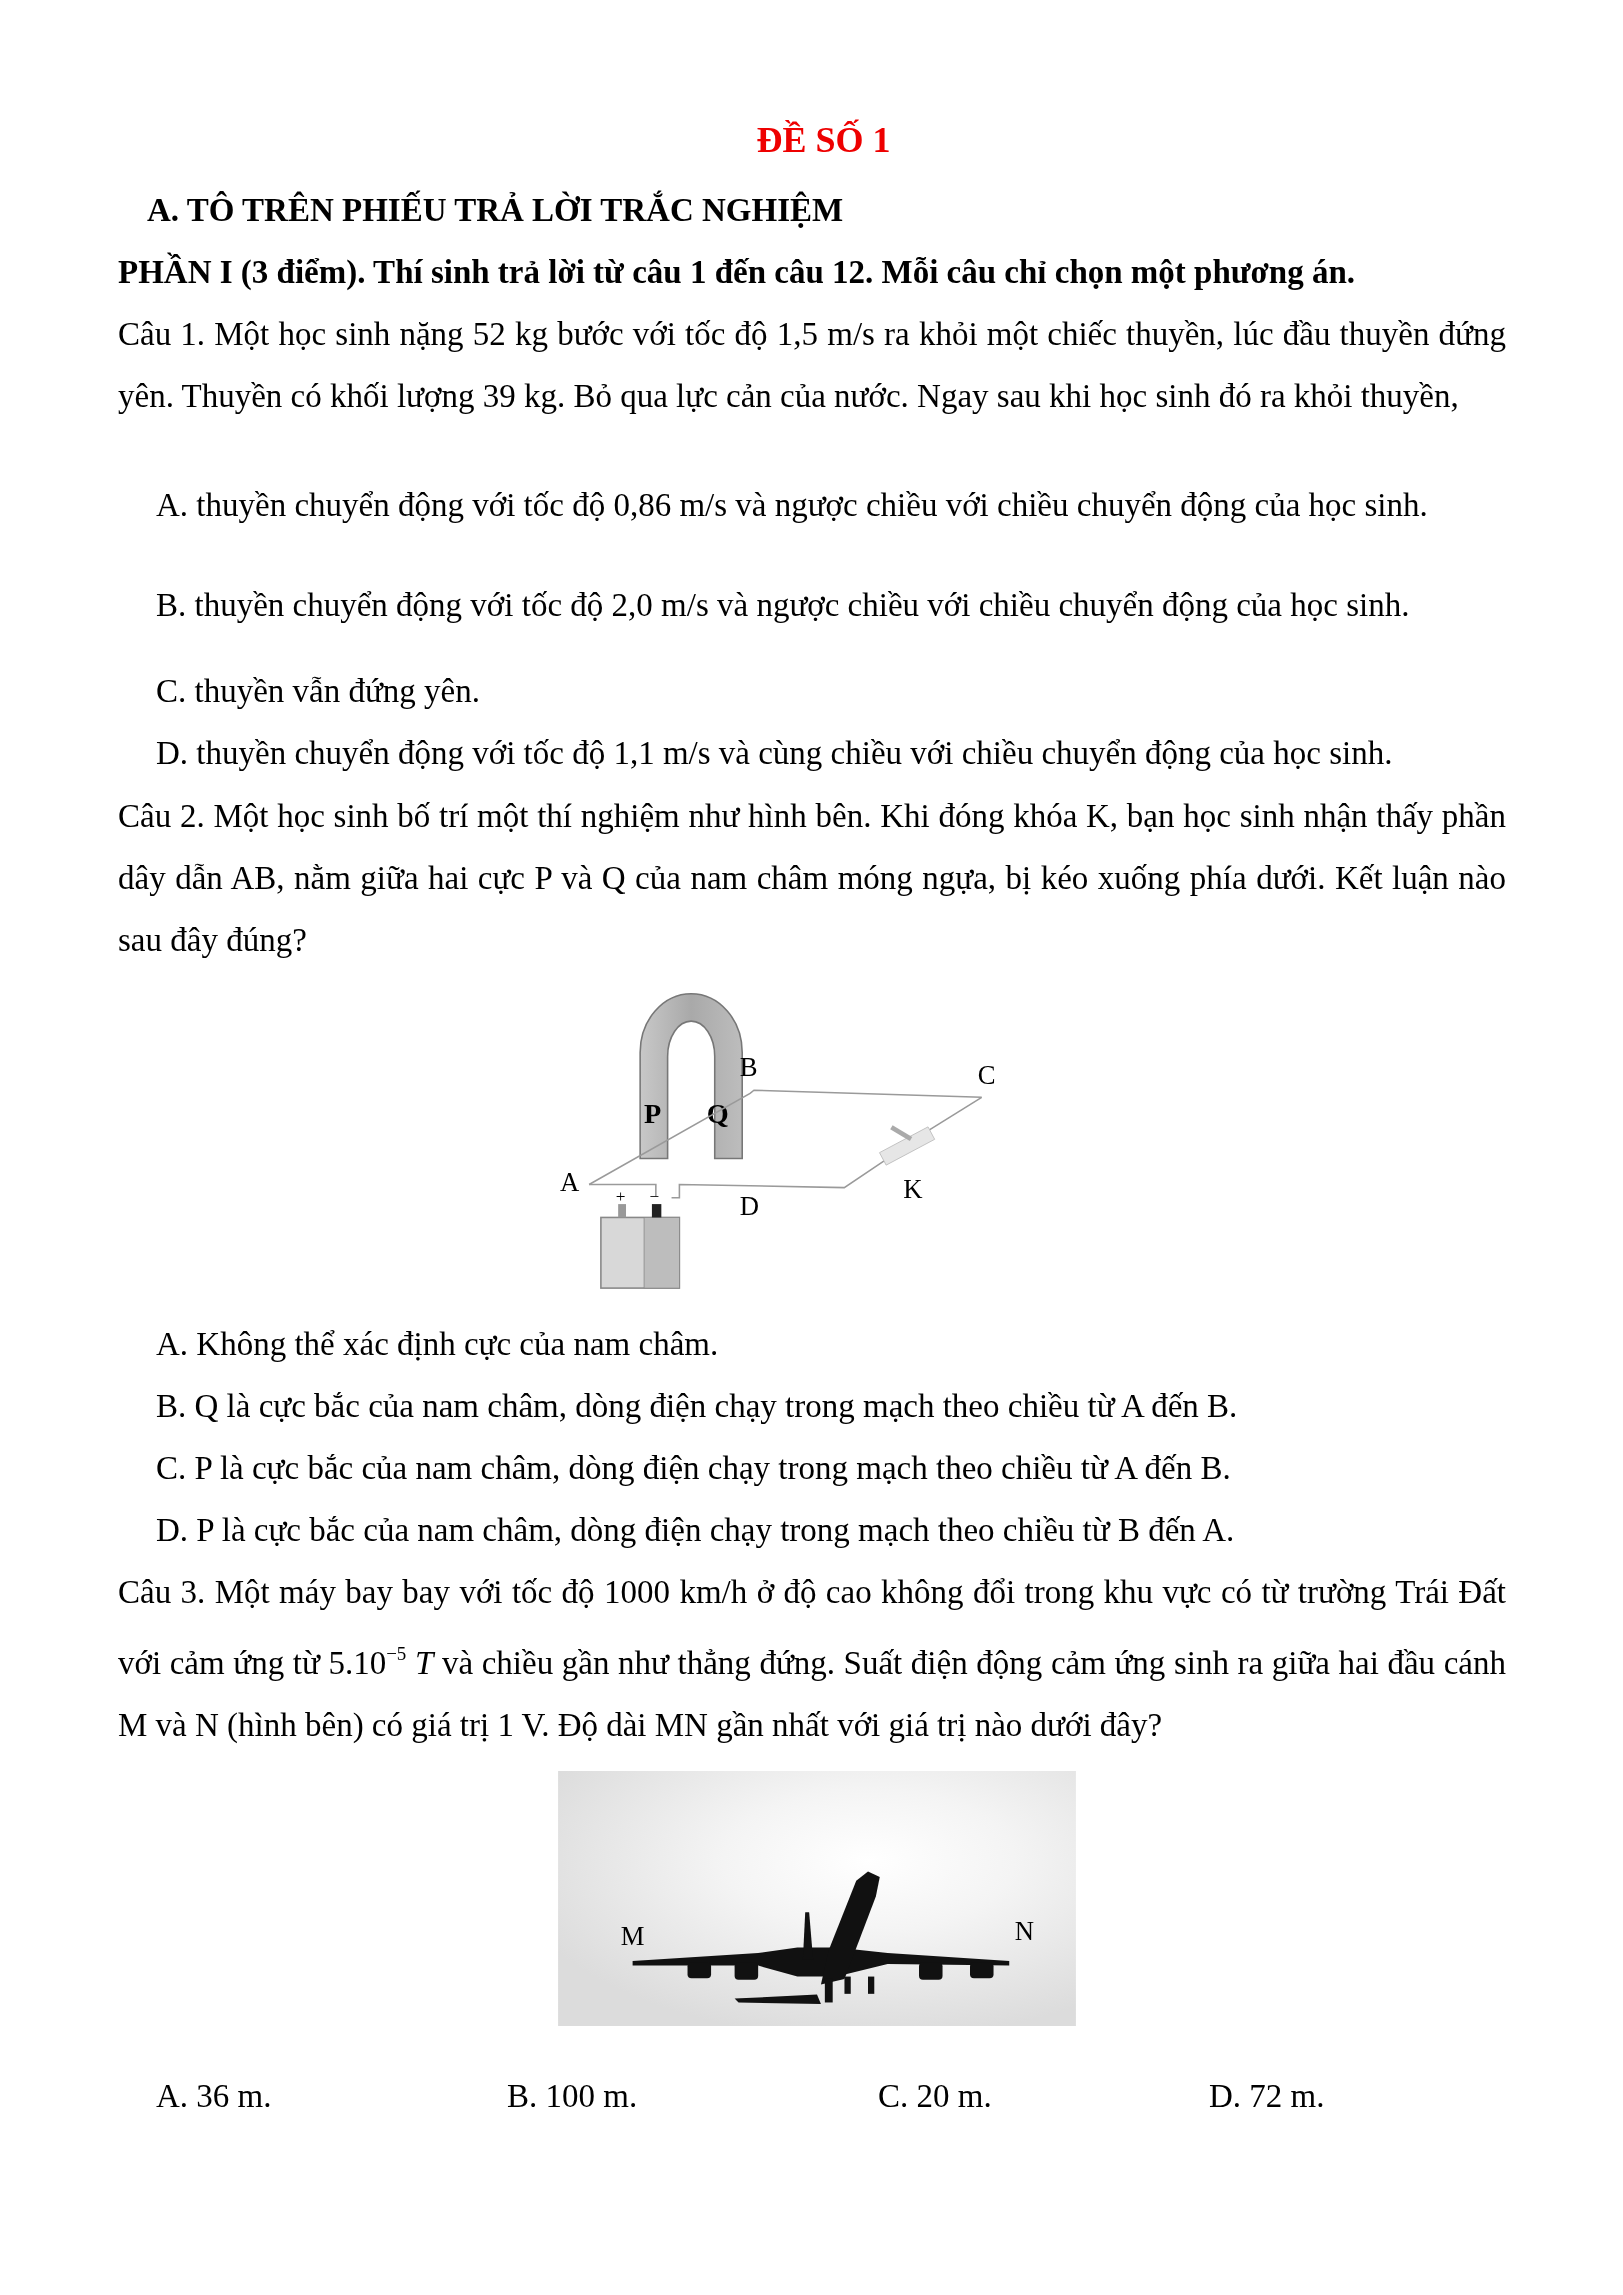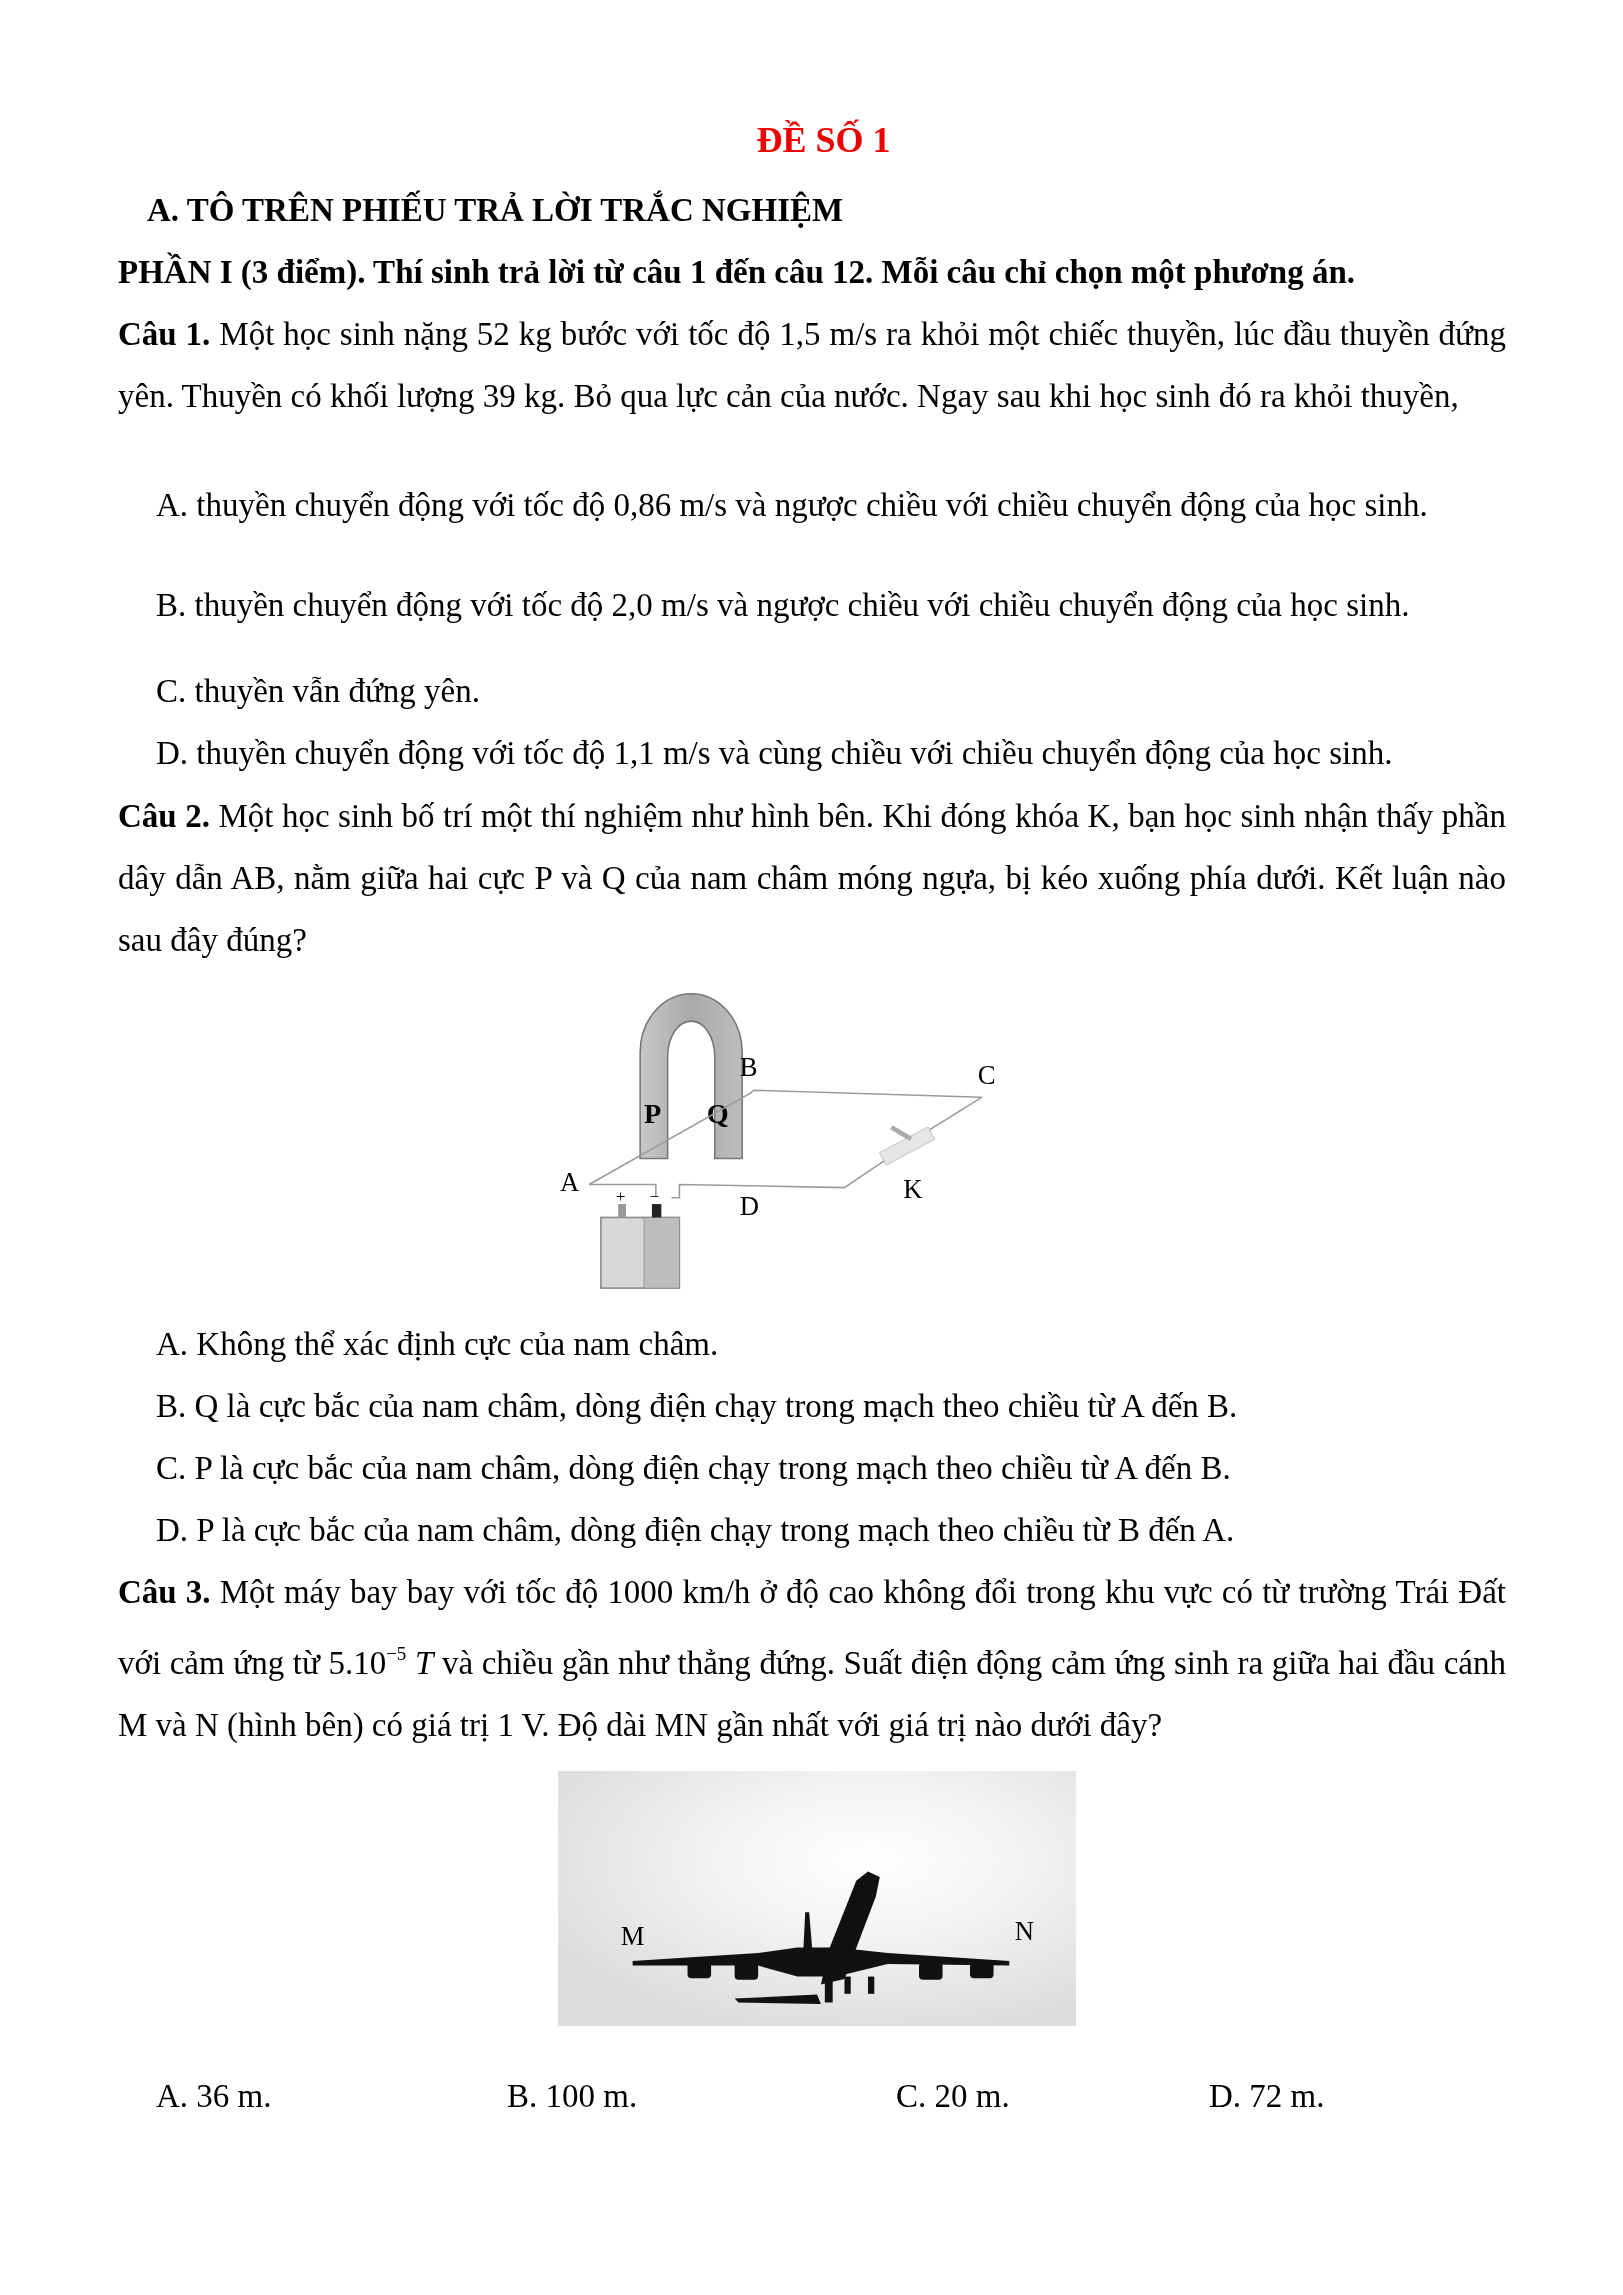--- a/index.html
+++ b/index.html
@@ -9,21 +9,21 @@
     color: #000000;
   }
   .page { position: absolute; left: 118px; top: 0; width: 1388px; }
   .title {
     position: absolute; top: 118px; left: 12px; width: 100%;
     text-align: center; font-weight: bold; font-size: 36px; line-height: 44px;
     color: #ee0000;
   }
   .heading { font-weight: bold; font-size: 33px; }
   .q { position: absolute; left: 0; width: 1388px; font-size: 33px; line-height: 62px; text-align: justify; }
-  .qlabel { font-weight: bold; }
+  .qlabel { font-weight: normal; }
   .opt { position: absolute; left: 38px; width: 1351px; font-size: 33px; line-height: 62px; text-align: justify; }
   .sup { font-size: 19px; vertical-align: 14px; }
   .ital { font-style: italic; }
   .ansrow { position: absolute; left: 38px; top: 2065px; width: 1351px; font-size: 33px; line-height: 62px; }
   .ans { position: absolute; top: 0; }
   .figure { position: absolute; }
 </style>
 </head>
 <body>
 
@@ -122,17 +122,17 @@
       <rect x="365" y="262" width="8" height="22"></rect>
       <rect x="395" y="262" width="8" height="22"></rect>
     </g>
     <text x="80" y="222" font-size="34" font-family="Liberation Serif, serif">M</text>
     <text x="582" y="215" font-size="34" font-family="Liberation Serif, serif">N</text>
   </svg>
 
   <div class="ansrow">
     <span class="ans" style="left:0;">A. 36 m.</span>
     <span class="ans" style="left:351px;">B. 100 m.</span>
-    <span class="ans" style="left:740px;">C. 20 m.</span>
+    <span class="ans" style="left:722px;">C. 20 m.</span>
     <span class="ans" style="left:1053px;">D. 72 m.</span>
   </div>
 </div>
 
 
 </body></html>

